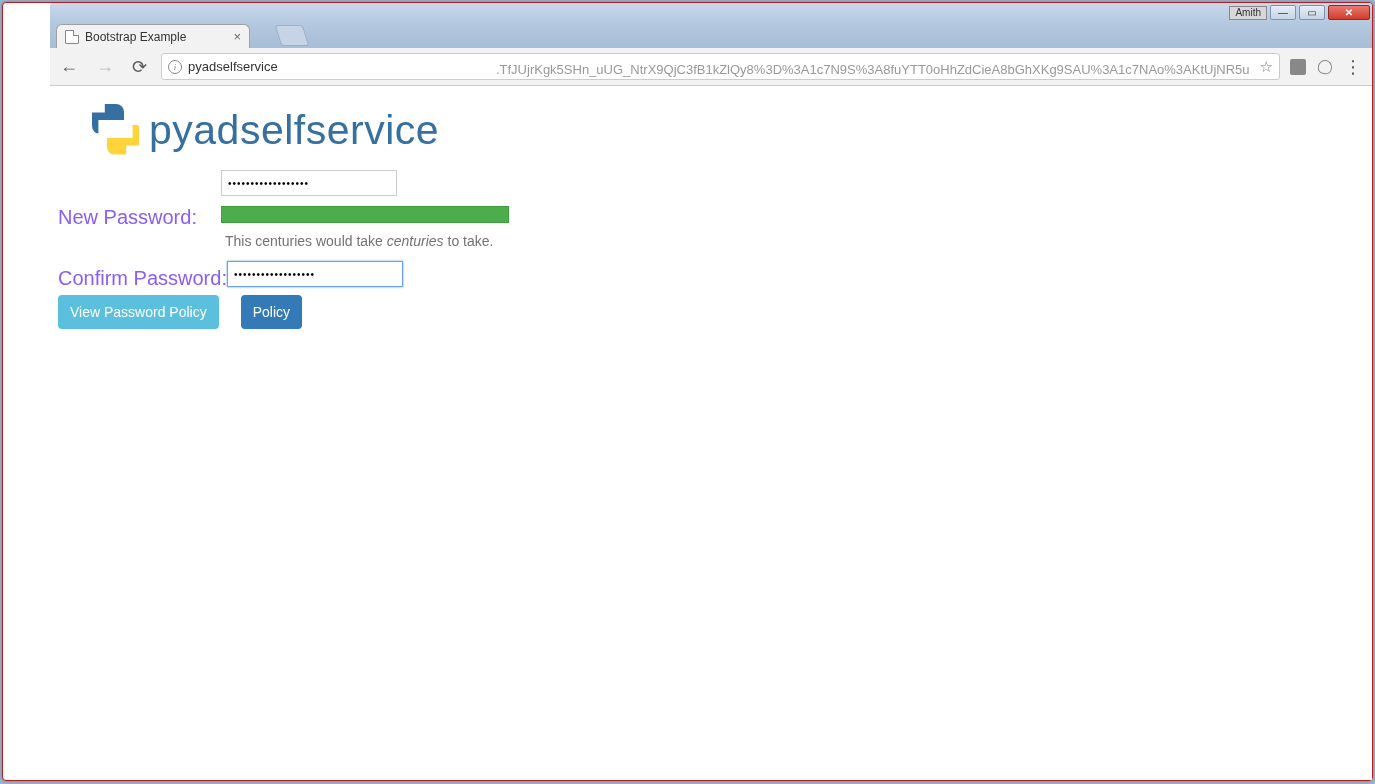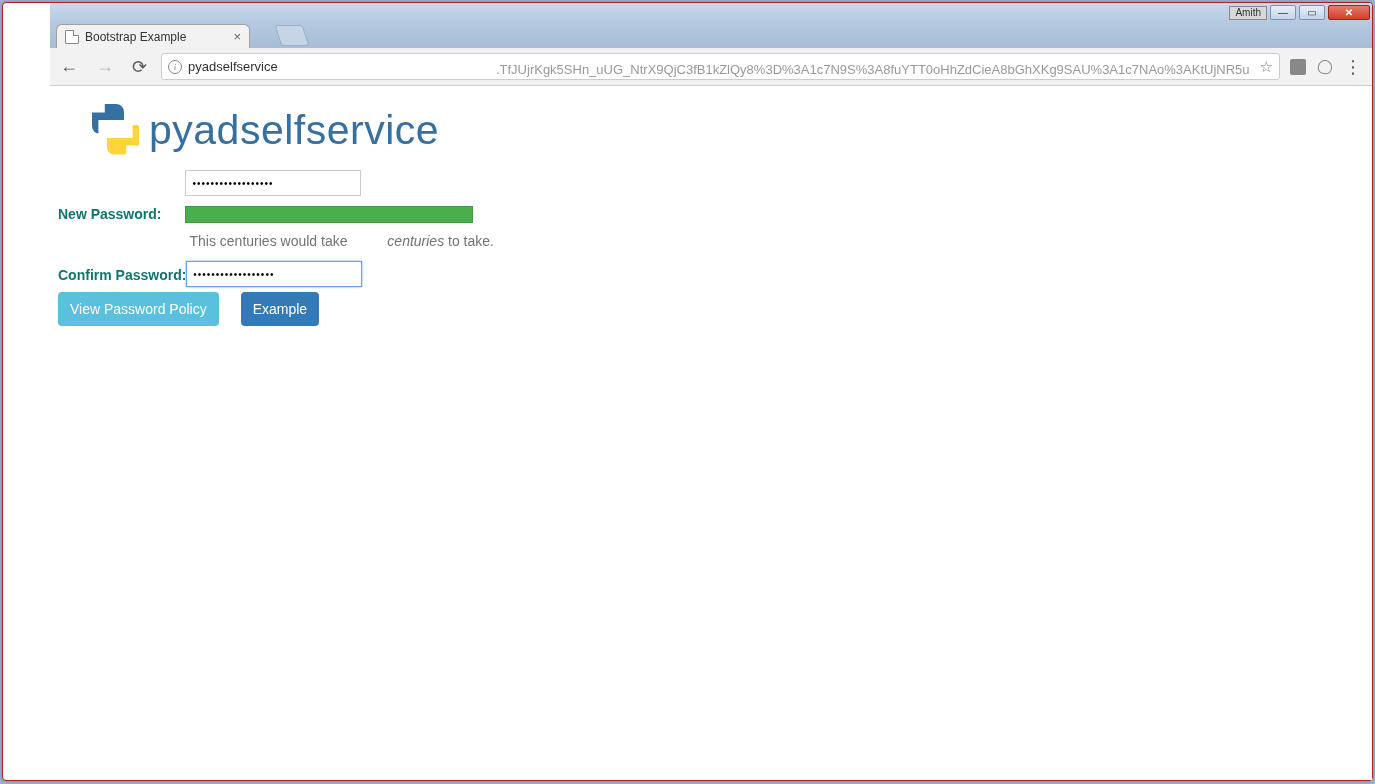--- a/index.html
+++ b/index.html
@@ -210,23 +210,23 @@
       margin-left: 8px;
       font-weight: 400;
     }
     .form-area { padding-left: 8px; }
     .form-row {
       display: flex;
       align-items: flex-start;
       margin-bottom: 4px;
     }
     .form-label {
-      font-weight: bold;
-      font-size: 14px;
-      color: #0f766e;
+      font-weight: normal;
+      font-size: 20px;
+      color: #8b5cf6;
       padding-top: 36px;
       flex-shrink: 0;
     }
     .form-label.confirm { padding-top: 6px; }
     .field-col {
       margin-left: 4px;
       display: flex;
       flex-direction: column;
     }
     .pw-input {
@@ -248,21 +248,21 @@
       background: #4bad4b;
       border: 1px solid #3e9b3e;
     }
     .strength-text {
       margin-top: 10px;
       font-size: 14px;
       color: #737373;
       margin-left: 4px;
       margin-bottom: 8px;
     }
-    .strength-text .em { font-style: italic; margin-left: 36px; }
+    .strength-text .em { font-style: italic; }
     .btn-row {
       display: flex;
       gap: 22px;
       padding-left: 0px;
       margin-top: 5px;
     }
     .btn {
       height: 34px;
       border: none;
       border-radius: 4px;
@@ -337,19 +337,19 @@
 
         <div class="form-row">
           <div class="form-label confirm">Confirm Password:</div>
           <div class="field-col" style="margin-left:0px;">
             <input class="pw-input focused" type="text" readonly="" value="••••••••••••••••••" style="">
           </div>
         </div>
 
         <div class="btn-row">
           <button class="btn btn-info">View Password Policy</button>
-          <button class="btn btn-primary">Example</button>
+          <button class="btn btn-primary">Policy</button>
         </div>
 
       </div>
     </div>
   </div>
 </div>
 
 </body></html>

